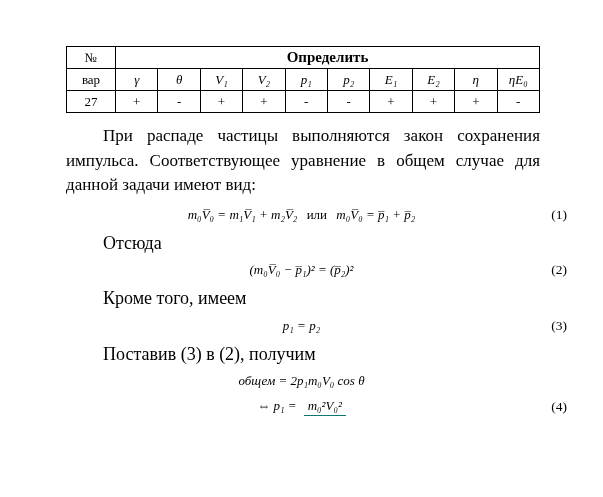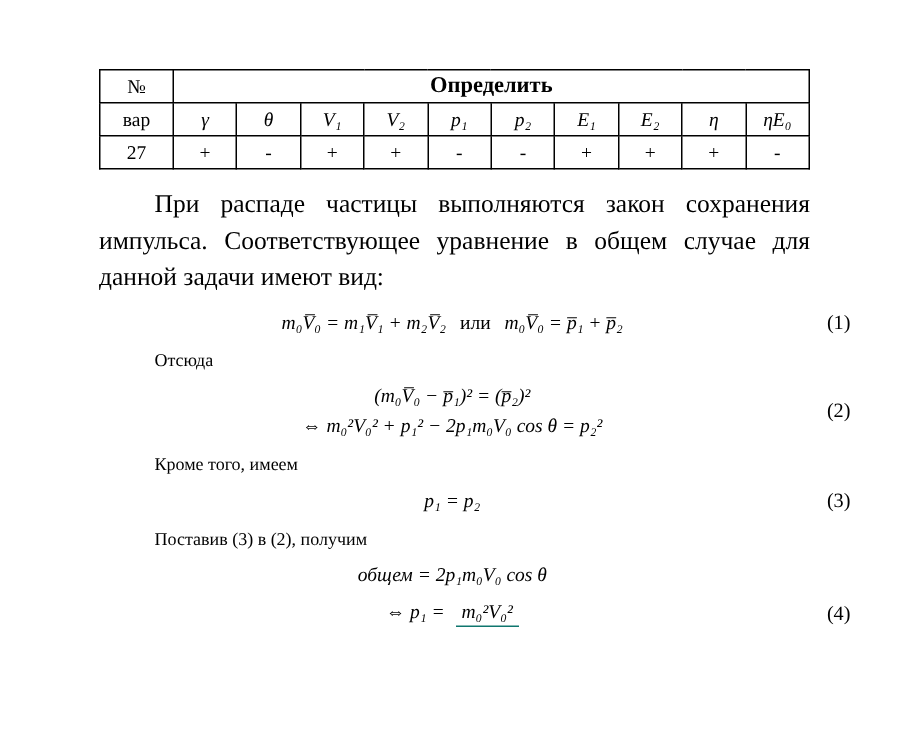--- a/index.html
+++ b/index.html
@@ -39,21 +39,21 @@
   }
   .para {
     margin: 11px 63px 0 66px;
     font-size: 17px;
     line-height: 1.45;
     text-align: justify;
     text-indent: 37px;
   }
   .label {
     margin: 10px 63px 0 66px;
-    font-size: 12px;
+    font-size: 18px;
     text-indent: 37px;
   }
   .eqrow {
     position: relative;
     text-align: center;
     font-size: 13px;
     margin-top: 9px;
   }
   .eqline { text-align: center; font-size: 13px; margin-top: 4px; }
   .math { font-style: italic; }
@@ -127,21 +127,20 @@
     <span class="math">m₀V̅₀ = m₁V̅₁ + m₂V̅₂</span>
     <span class="upright">или</span>
     <span class="math">m₀V̅₀ = p̅₁ + p̅₂</span>
     <span class="eqnum">(1)</span>
   </div>
 
   <div class="label">Отсюда</div>
 
   <div class="eqblock">
     <div class="eqline math">(m₀V̅₀ − p̅₁)² = (p̅₂)²</div>
-    <div class="eqline math">⇔ m₀²V₀² + p₁² − 2p₁m₀V₀ cos θ = p₂²</div>
     <span class="eqnum">(2)</span>
   </div>
 
   <div class="label">Кроме того, имеем</div>
 
   <div class="eqrow">
     <span class="math">p₁ = p₂</span>
     <span class="eqnum">(3)</span>
   </div>
 

